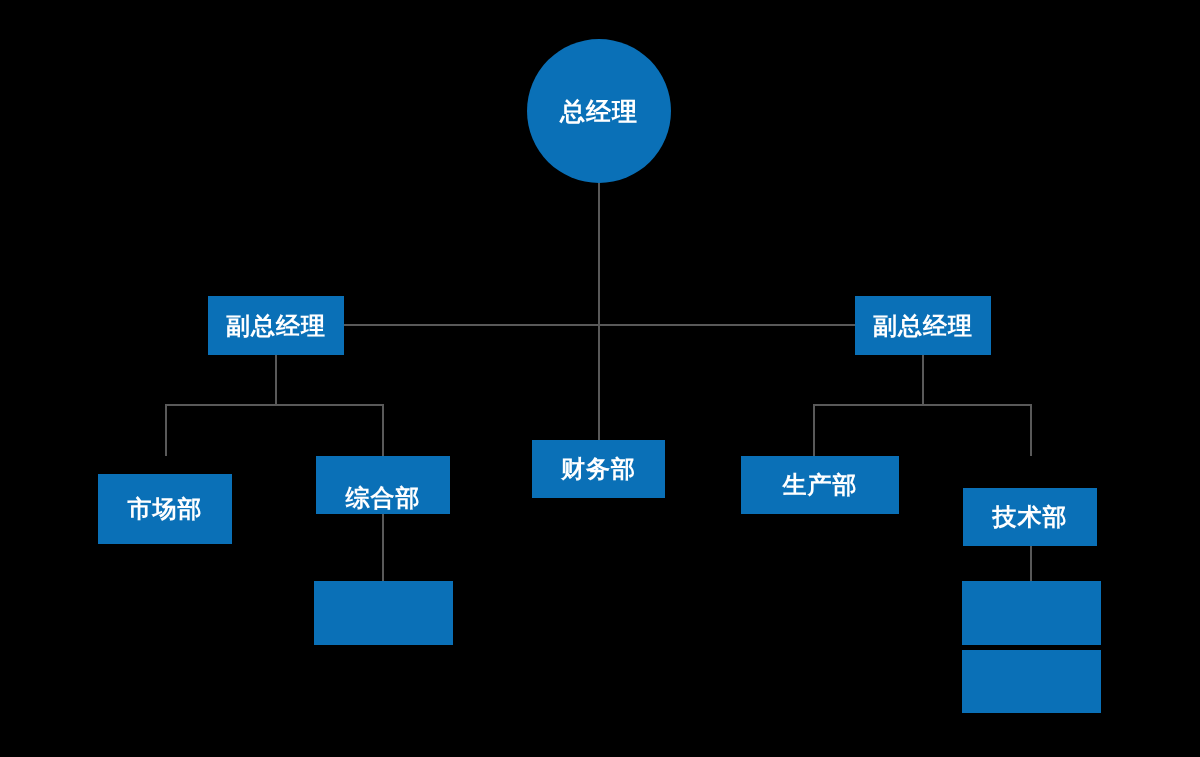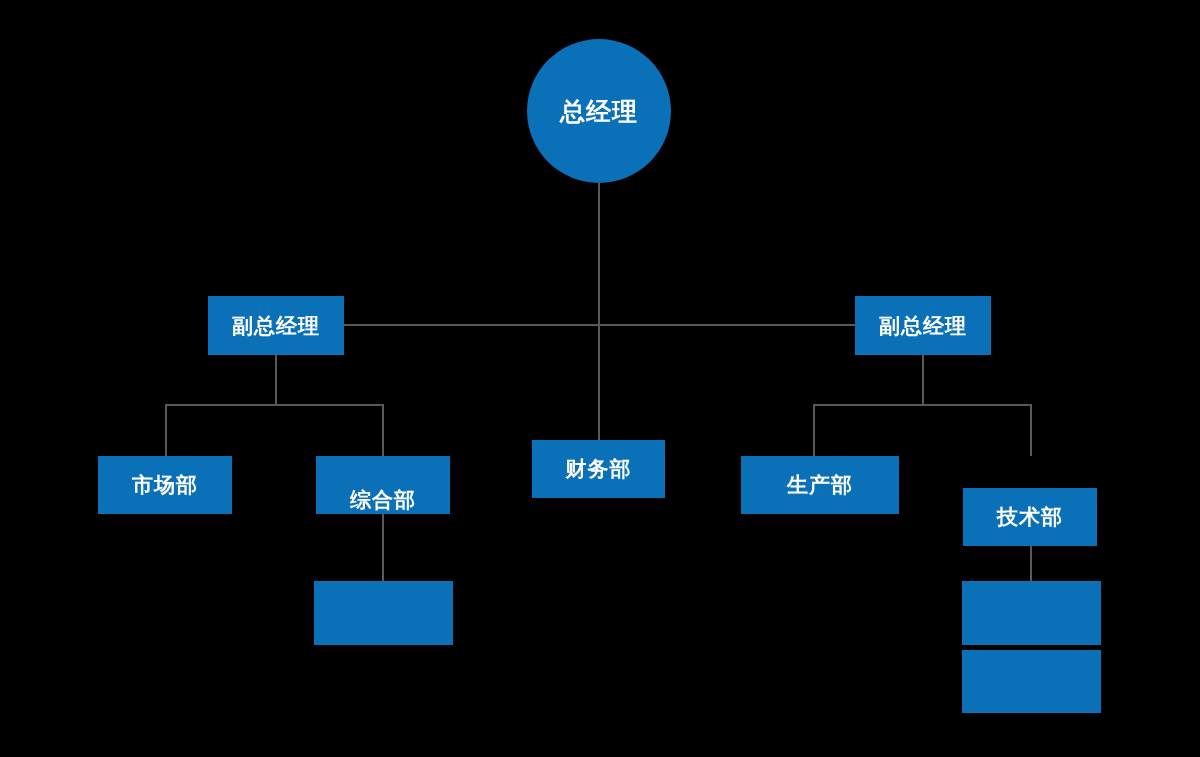--- a/index.html
+++ b/index.html
@@ -26,21 +26,21 @@
     background: var(--line);
   }
   .node {
     position: absolute;
     background: var(--node-fill);
     color: var(--node-text);
     display: flex;
     align-items: center;
     justify-content: center;
     font-weight: bold;
-    font-size: 21px;
+    font-size: 24px;
     letter-spacing: 1px;
     box-sizing: border-box;
   }
   .node.circle {
     border-radius: 50%;
     font-size: 25px;
   }
   .node .label {
     white-space: nowrap;
   }
@@ -71,21 +71,21 @@
   </div>
 
   <div class="node" style="left:208px; top:296px; width:136px; height:59px;">
     <span class="label">副总经理</span>
   </div>
 
   <div class="node" style="left:855px; top:296px; width:136px; height:59px;">
     <span class="label">副总经理</span>
   </div>
 
-  <div class="node" style="left:98px; top:456px; width:134px; height:58px;">
+  <div class="node" style="left:98px; top:474px; width:134px; height:70px;">
     <span class="label">市场部</span>
   </div>
 
   <div class="node" style="left:316px; top:456px; width:134px; height:58px;align-items:flex-end;">
     <span class="label">综合部</span>
   </div>
 
   <div class="node" style="left:532px; top:440px; width:133px; height:58px;">
     <span class="label">财务部</span>
   </div>

